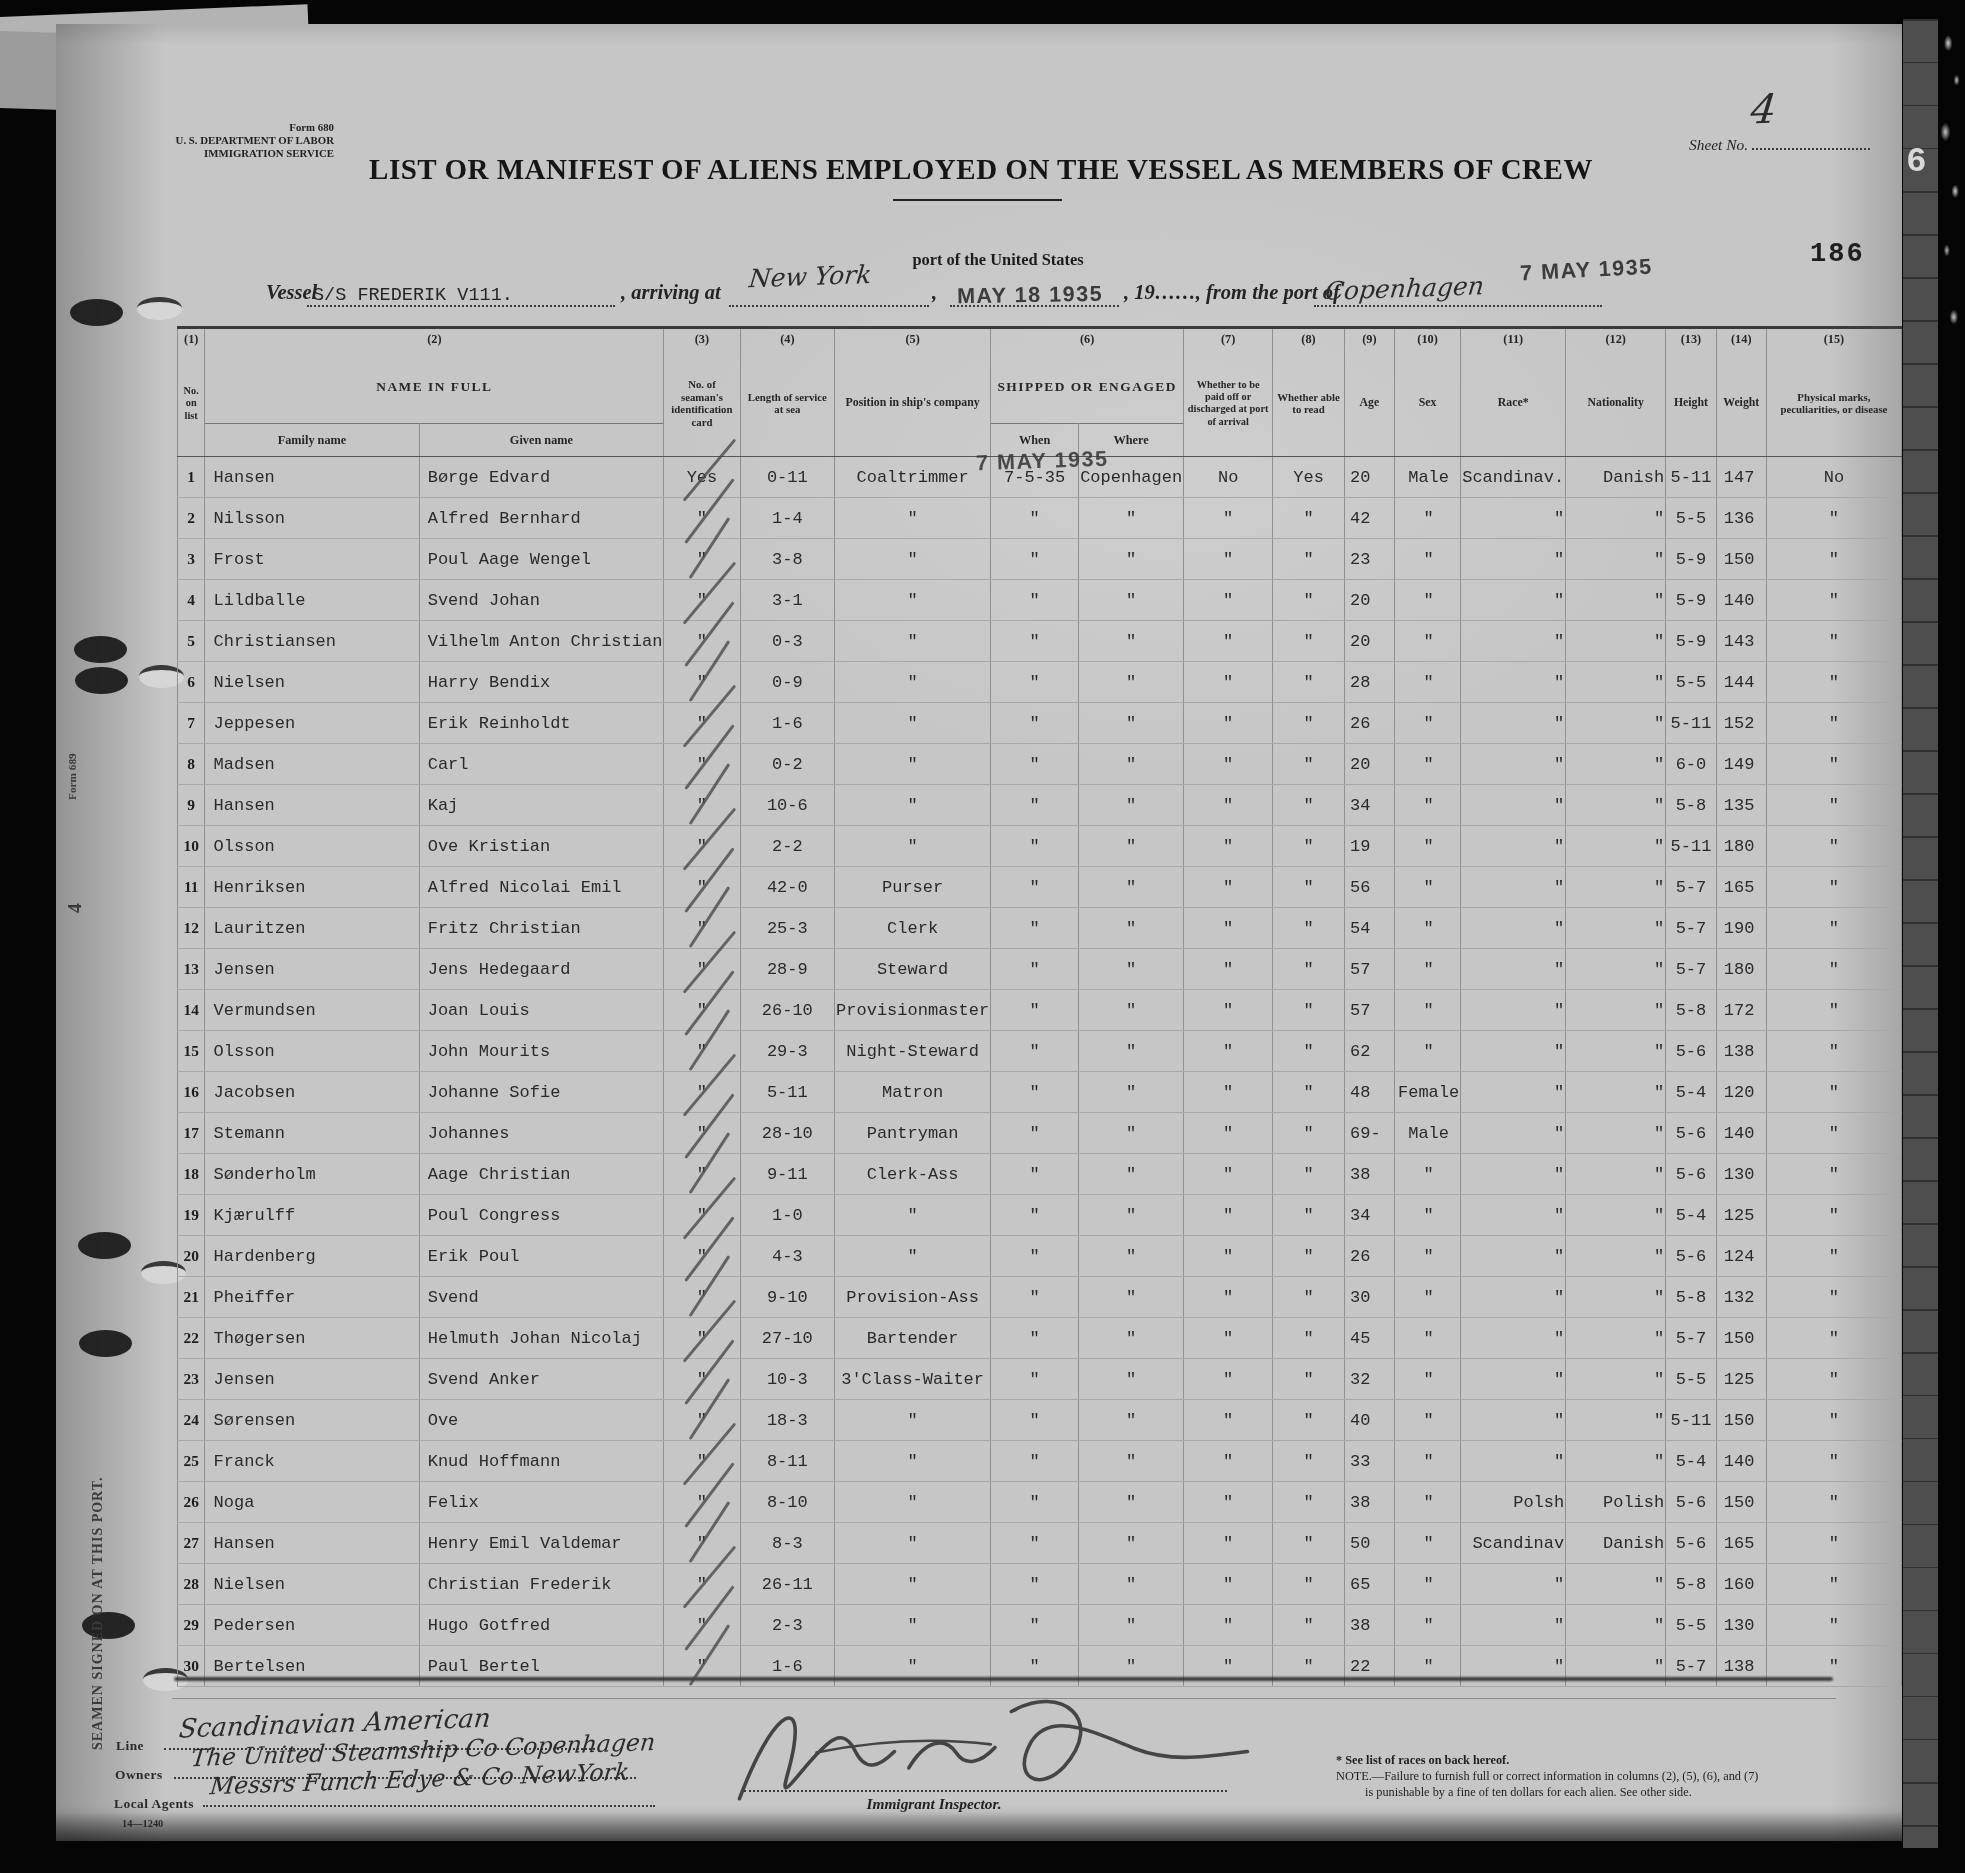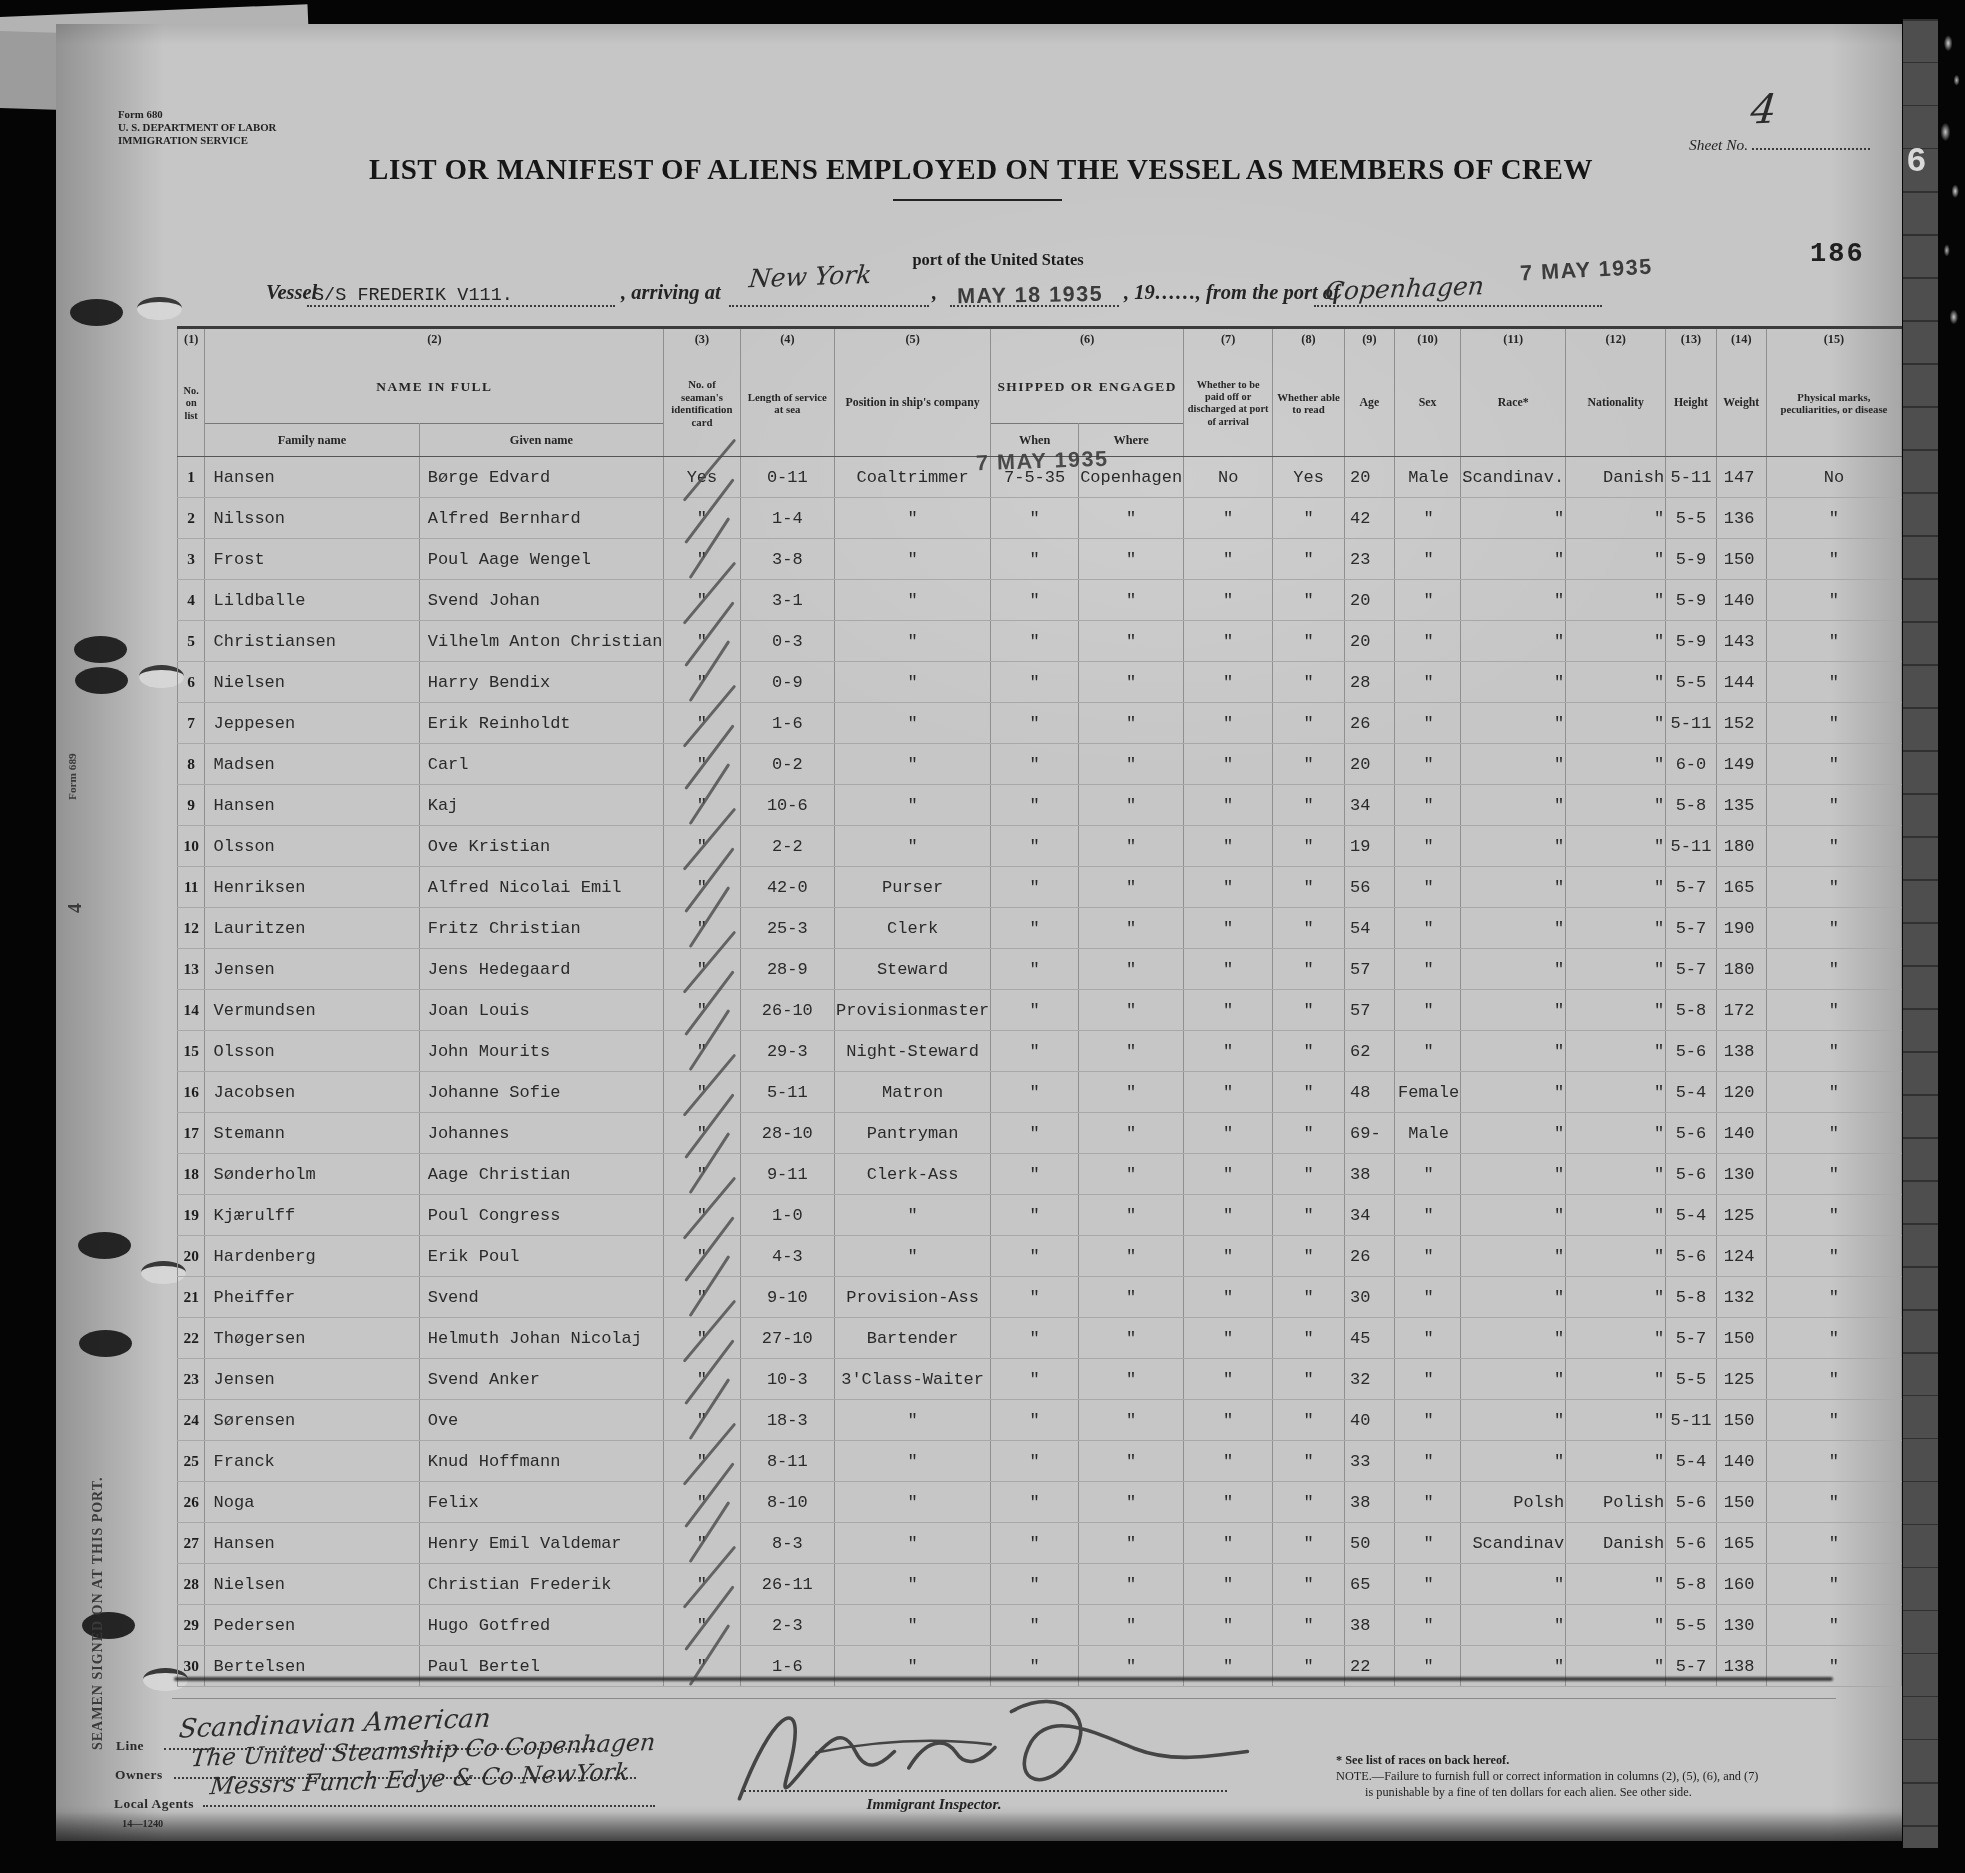--- a/index.html
+++ b/index.html
@@ -21,21 +21,21 @@
           linear-gradient(180deg, rgba(0,0,0,.10), rgba(0,0,0,0) 20.5px),
           #c6c6c6;}
 
   
   .hole{position:absolute;width:53px;height:27px;border-radius:50%;background:#151515;opacity:.9;}
   .hole2{position:absolute;width:45px;height:23.6px;border-radius:50%;background:#d8d8d8;border-top:5.1px solid #2a2a2a;opacity:.9;}
 
   
   .vtext{position:absolute;transform:rotate(-90deg);transform-origin:left top;font-weight:bold;color:#3a3a3a;white-space:nowrap;}
 
-  .form-id{position:absolute;left:62px;top:84px;width:216px;text-align:left;font-weight:bold;font-size:10.8px;line-height:1.2;color:#222;}
+  .form-id{position:absolute;left:62px;top:97px;width:216px;text-align:right;font-weight:bold;font-size:10.8px;line-height:1.2;color:#222;}
   .sheet{position:absolute;left:1633px;top:112px;font-style:italic;font-size:15.4px;color:#242424;}
   .sheet .dl{display:inline-block;width:118px;border-bottom:2.1px dotted #3a3a3a;}
   .sheet-val{position:absolute;left:1695px;top:62px;font-size:40px;font-style:italic;font-family:"DejaVu Serif",serif;transform:rotate(6deg);color:#2c2c2c;}
 
   .page-title{position:absolute;left:134px;top:129px;width:1582px;text-align:center;font-weight:bold;font-size:29px;letter-spacing:0.5px;color:#161616;white-space:nowrap;}
   .title-underline{position:absolute;left:837px;top:175px;width:169px;border-bottom:2.6px solid #222;}
   .subtitle{position:absolute;left:77px;top:201px;width:1710px;text-align:center;font-weight:bold;font-size:16.4px;word-spacing:3.6px;color:#1c1c1c;}
   .subtitle2{position:absolute;left:87px;top:226px;width:1710px;text-align:center;font-weight:bold;font-size:16.4px;color:#1c1c1c;}
 
   

